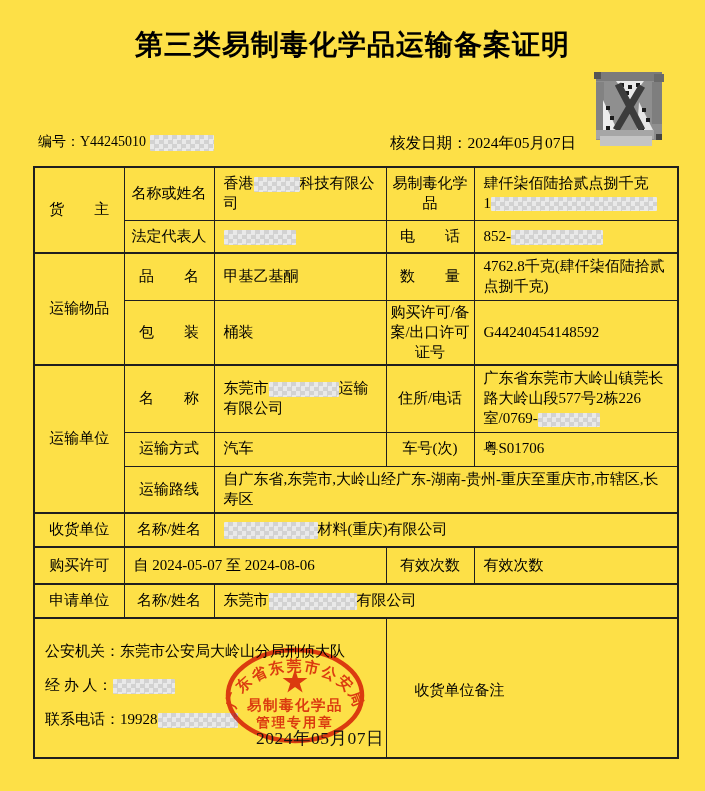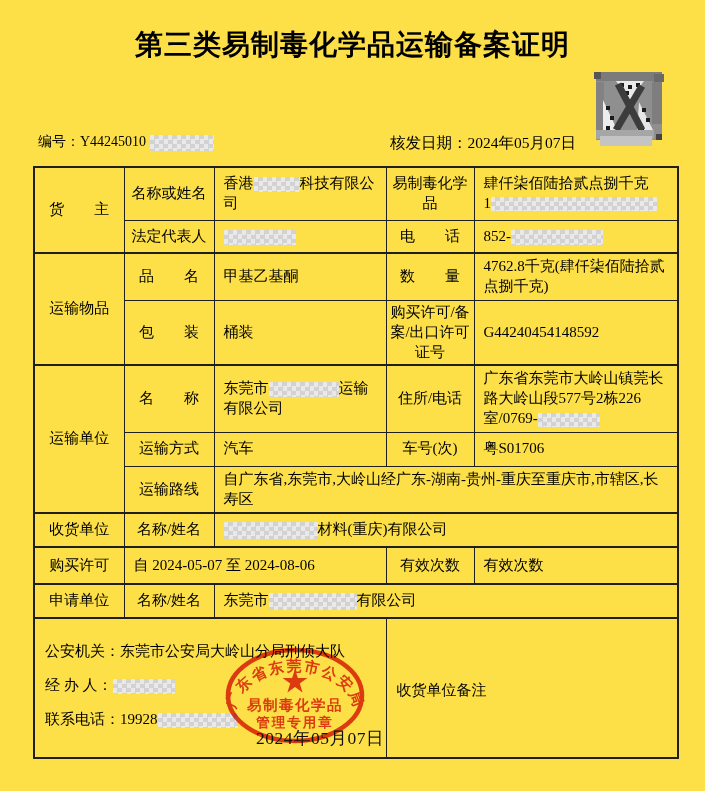--- a/index.html
+++ b/index.html
@@ -22,21 +22,21 @@
     position:absolute;left:33px;top:166px;width:644px;
     border-collapse:collapse;table-layout:fixed;
     font-size:15px;line-height:1.32;
   }
   table.cert td{border:1px solid #1f1f1f;vertical-align:middle;overflow:hidden;}
   table.cert{border:2px solid #1f1f1f;}
   tr.thick td{border-top-width:2px;}
   td.lab{text-align:center;padding:6px 3px;}
   td.val{text-align:left;padding:3px 6px 3px 9px;}
   td.auth{vertical-align:top;padding:14px 4px 4px 10px;font-size:15px;}
-  td.remark{vertical-align:top;padding:10px 6px 4px 10px;border-radius:17px;}
+  td.remark{vertical-align:top;padding:10px 6px 4px 28px;border-radius:17px;}
   .auth-line{height:34px;white-space:nowrap;}
   .stamp{position:absolute;left:224px;top:646px;width:142px;height:99px;z-index:4;opacity:.88;mix-blend-mode:multiply;}
   .stamp-date{position:absolute;left:256px;top:726px;font-size:17.5px;color:#111;z-index:5;letter-spacing:.5px;}
   .footer{position:absolute;left:33px;top:759px;font-size:14.5px;}
   .nw{white-space:nowrap;}
 </style>
 </head>
 <body>
 
 <div class="page">

